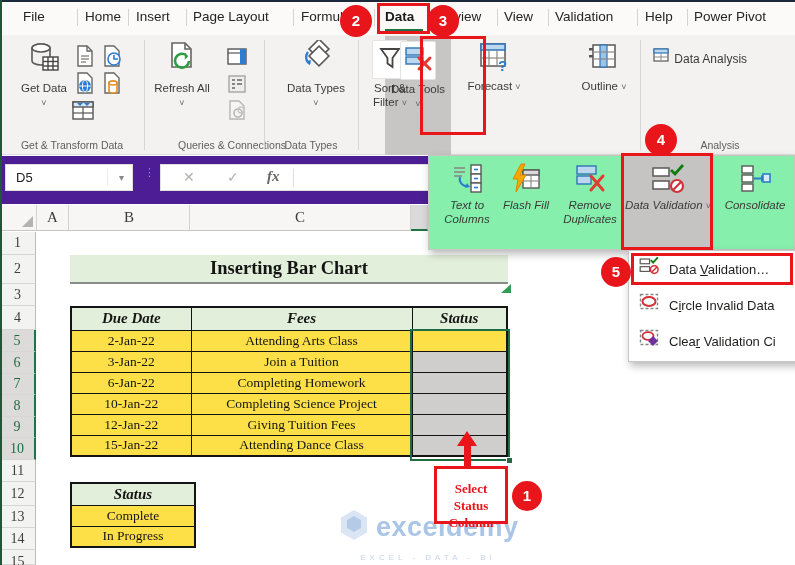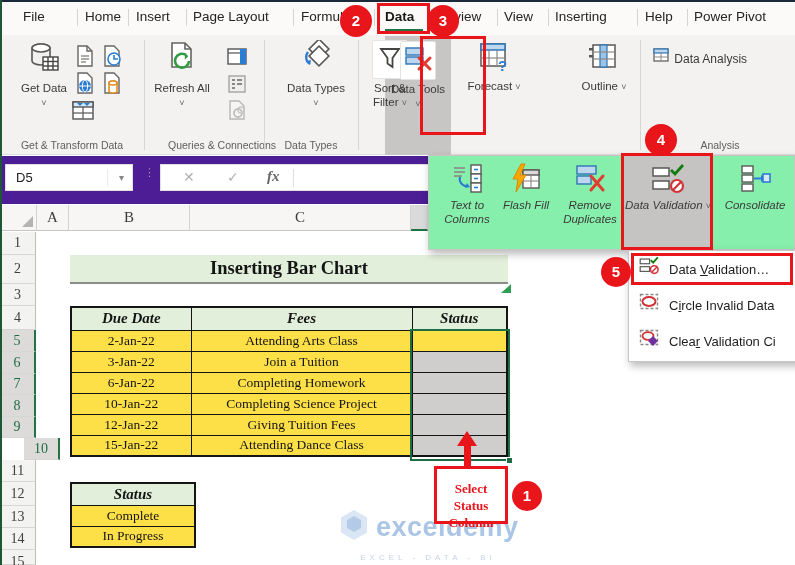--- a/index.html
+++ b/index.html
@@ -81,21 +81,21 @@
 
   <div class="menubar">
     <div class="mtab" style="left:23px">File</div>
     <div class="mtab" style="left:85px">Home</div>
     <div class="mtab" style="left:136px">Insert</div>
     <div class="mtab" style="left:193px">Page Layout</div>
     <div class="mtab" style="left:301px">Formulas</div>
     <div class="mtab" style="left:385px;font-weight:bold;color:#1a1a1a">Data</div>
     <div class="mtab" style="left:437px">Review</div>
     <div class="mtab" style="left:504px">View</div>
-    <div class="mtab" style="left:555px">Inserting</div>
+    <div class="mtab" style="left:555px">Validation</div>
     <div class="mtab" style="left:645px">Help</div>
     <div class="mtab" style="left:694px">Power Pivot</div>
     <div class="msep" style="left:77px"></div>
     <div class="msep" style="left:128px"></div>
     <div class="msep" style="left:186px"></div>
     <div class="msep" style="left:293px"></div>
     <div class="msep" style="left:374px"></div>
     <div class="msep" style="left:431px"></div>
     <div class="msep" style="left:497px"></div>
     <div class="msep" style="left:548px"></div>
@@ -185,21 +185,21 @@
             <rect x="5" y="9" width="3" height="2"></rect>
             <rect x="10" y="9" width="5" height="2"></rect>
             <rect x="5" y="13" width="3" height="2"></rect>
           </g>
         </svg></div>
     <div class="smallicon" style="left:226px; top:64px; width:22px; height:22px;"><svg width="22" height="22" viewBox="0 0 22 22">
           <path d="M4 2h9l5 5v13H4z" fill="#f6f5f4" stroke="#b8b6b4" stroke-width="1.4"></path>
           <circle cx="12" cy="14" r="4" fill="none" stroke="#b8b6b4" stroke-width="1.6"></circle>
           <circle cx="15" cy="11" r="3" fill="none" stroke="#c8c6c4" stroke-width="1.4"></circle>
         </svg></div>
-    <div class="grouplabel" style="left:136px; width:118px;padding-left:32px;">Queries &amp; Connections</div>
+    <div class="grouplabel" style="left:146px; width:118px;padding-left:32px;">Queries &amp; Connections</div>
     <div class="rdiv" style="left:264px;"></div>
 
     <div class="rbtn" style="left:286px; width:60px;">
       <span><svg width="36" height="36" viewBox="0 0 36 36">
         <rect x="14" y="2" width="14" height="14" fill="#fff" stroke="#5a5856" stroke-width="1.6" transform="rotate(45 21 9)"></rect>
         <rect x="14" y="9" width="14" height="14" fill="#fff" stroke="#5a5856" stroke-width="1.6" transform="rotate(45 21 16)"></rect>
         <path d="M10 12a8 8 0 0 0 2 12" fill="none" stroke="#2b7cd3" stroke-width="2.2"></path>
         <path d="M9 21l3 4 1-5z" fill="#2b7cd3"></path>
           </svg></span>
       <div class="lbl"><span>Data Types</span> <span class="chev">˅</span></div>
@@ -292,21 +292,21 @@
 
   <div class="rowhdr" style="top:232px; height:23px; line-height:22px;">1</div>
   <div class="rowhdr" style="top:255px; height:29px; line-height:28px;">2</div>
   <div class="rowhdr" style="top:284px; height:22px; line-height:21px;">3</div>
   <div class="rowhdr" style="top:306px; height:24px; line-height:23px;">4</div>
   <div class="rowhdr sel" style="top:330px; height:22px; line-height:21px;">5</div>
   <div class="rowhdr sel" style="top:352px; height:22px; line-height:21px;">6</div>
   <div class="rowhdr sel" style="top:374px; height:21px; line-height:20px;">7</div>
   <div class="rowhdr sel" style="top:395px; height:22px; line-height:21px;">8</div>
   <div class="rowhdr sel" style="top:417px; height:21px; line-height:20px;">9</div>
-  <div class="rowhdr sel" style="top:438px; height:22px; line-height:21px;margin-left:24px;">10</div>
+  <div class="rowhdr sel" style="top:438px; height:22px; line-height:21px;">10</div>
   <div class="rowhdr" style="top:460px; height:22px; line-height:21px;">11</div>
   <div class="rowhdr" style="top:482px; height:24px; line-height:23px;">12</div>
   <div class="rowhdr" style="top:506px; height:22px; line-height:21px;">13</div>
   <div class="rowhdr" style="top:528px; height:22px; line-height:21px;">14</div>
   <div class="rowhdr" style="top:550px; height:15px; line-height:24px;">15</div>
 
   <div class="titlecell">Inserting Bar Chart</div>
   <div class="title-flag"></div>
 
   <table class="sheet-tbl" style="left:70px; top:306px;">

